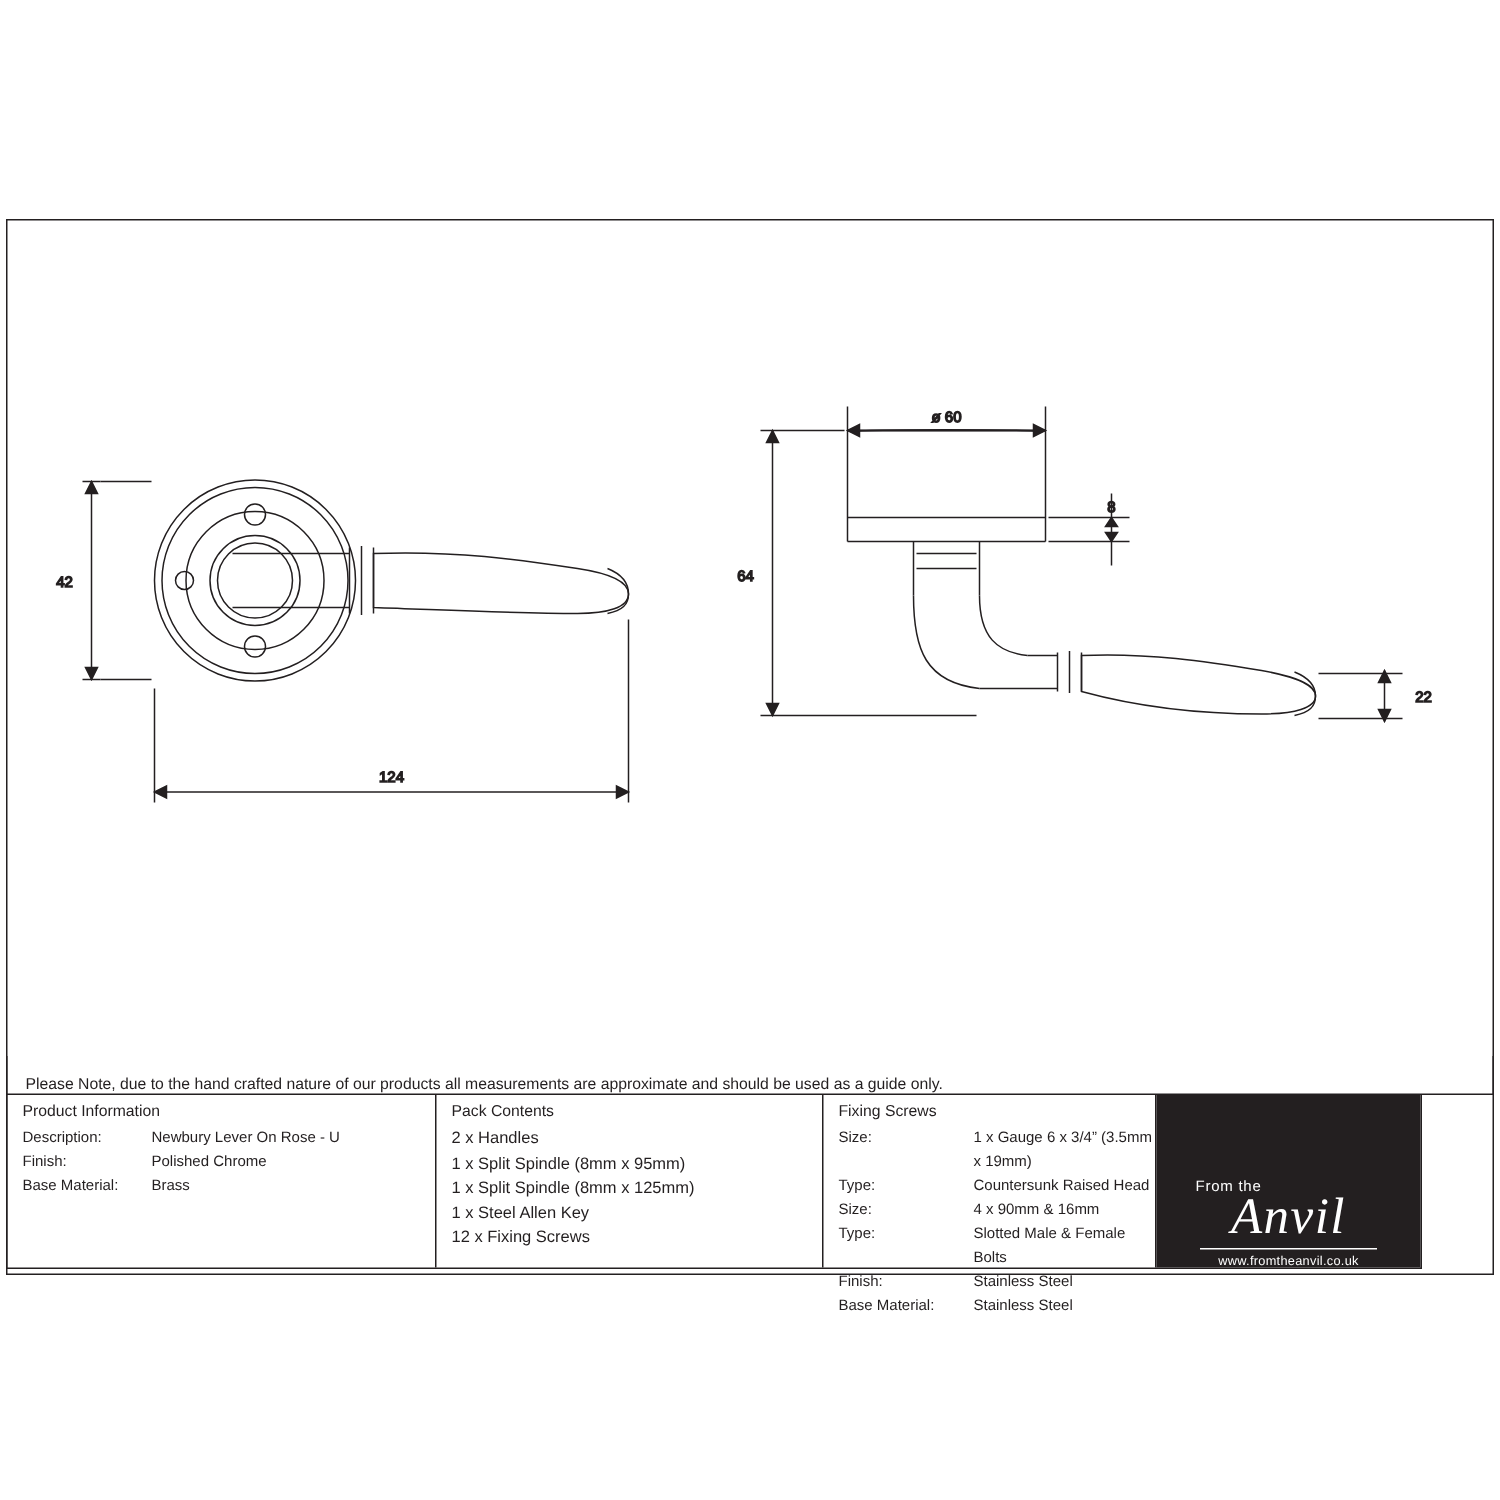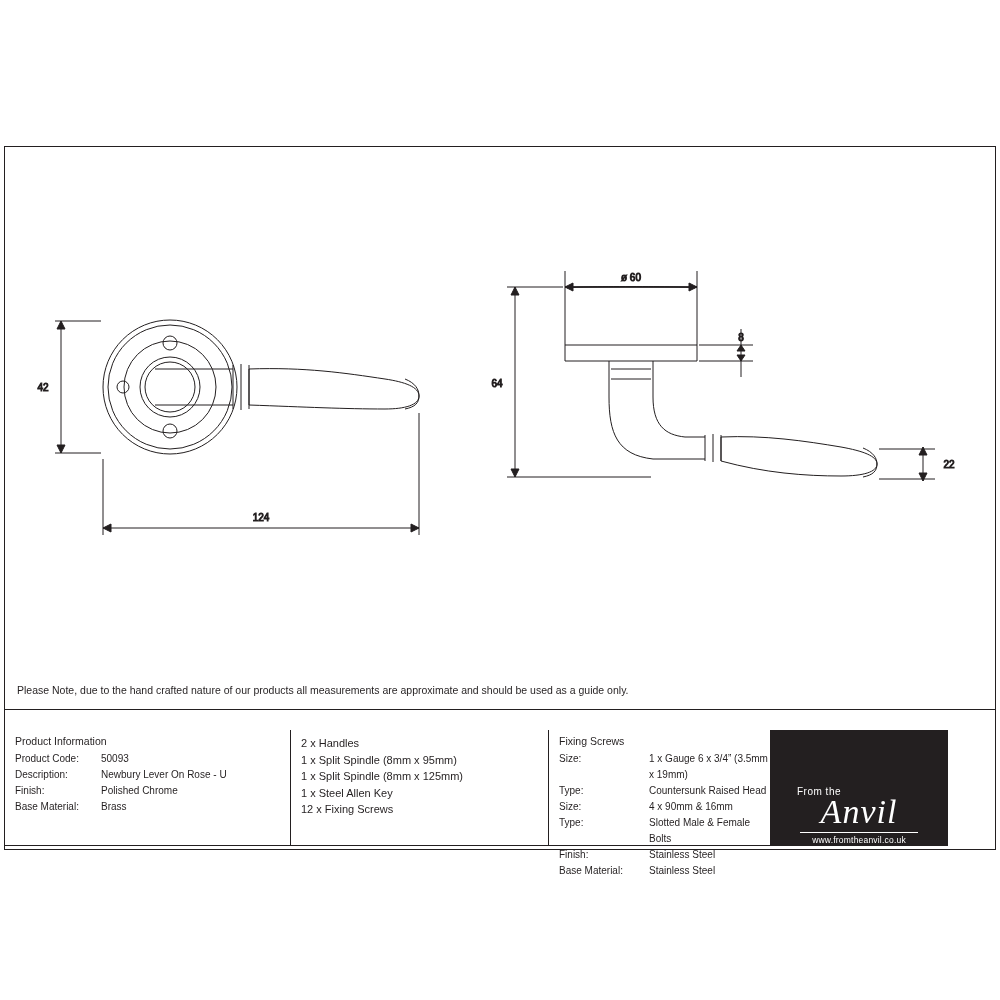--- a/index.html
+++ b/index.html
@@ -24,29 +24,29 @@
     left: 4px;
     top: 146px;
     width: 992px;
     height: 704px;
     border: 1px solid #231f20;
     box-sizing: border-box;
   }
   .note-row {
     position: absolute;
     left: 4px;
-    top: 684px;
+    top: 704px;
     width: 992px;
     height: 26px;
     border-left: 1px solid #231f20;
     border-right: 1px solid #231f20;
     border-bottom: 1px solid #231f20;
     box-sizing: border-box;
     display: flex;
-    align-items: flex-start;
+    align-items: flex-end;
     padding-left: 12px;
     font-size: 10.5px;
   }
   .table-row {
     position: absolute;
     left: 4px;
     top: 730px;
     width: 944px;
     height: 116px;
     border-left: 1px solid #231f20;
@@ -254,39 +254,36 @@
   <div class="note-row">
     <span>Please Note, due to the hand crafted nature of our products all measurements are approximate and should be used as a guide only.</span>
   </div>
 
   <div class="table-row">
 
     <div class="col" style="flex:0 0 286px;">
       <div class="col-head">Product Information</div>
       <div class="col-body">
         <div class="kv">
-          <span class="k">Product Code:</span>
-          <span class="v">50093</span>
-        </div>
-        <div class="kv">
           <span class="k">Description:</span>
           <span class="v">Newbury Lever On Rose - U</span>
         </div>
         <div class="kv">
           <span class="k">Finish:</span>
           <span class="v">Polished Chrome</span>
         </div>
         <div class="kv">
           <span class="k">Base Material:</span>
           <span class="v">Brass</span>
         </div>
       </div>
     </div>
 
     <div class="col" style="flex:0 0 258px;">
+      <div class="col-head">Pack Contents</div>
       <div class="col-body">
         <div class="list-line">2 x Handles</div>
         <div class="list-line">1 x Split Spindle (8mm x 95mm)</div>
         <div class="list-line">1 x Split Spindle (8mm x 125mm)</div>
         <div class="list-line">1 x Steel Allen Key</div>
         <div class="list-line">12 x Fixing Screws</div>
       </div>
     </div>
 
     <div class="col" style="flex:1 1 auto;">

